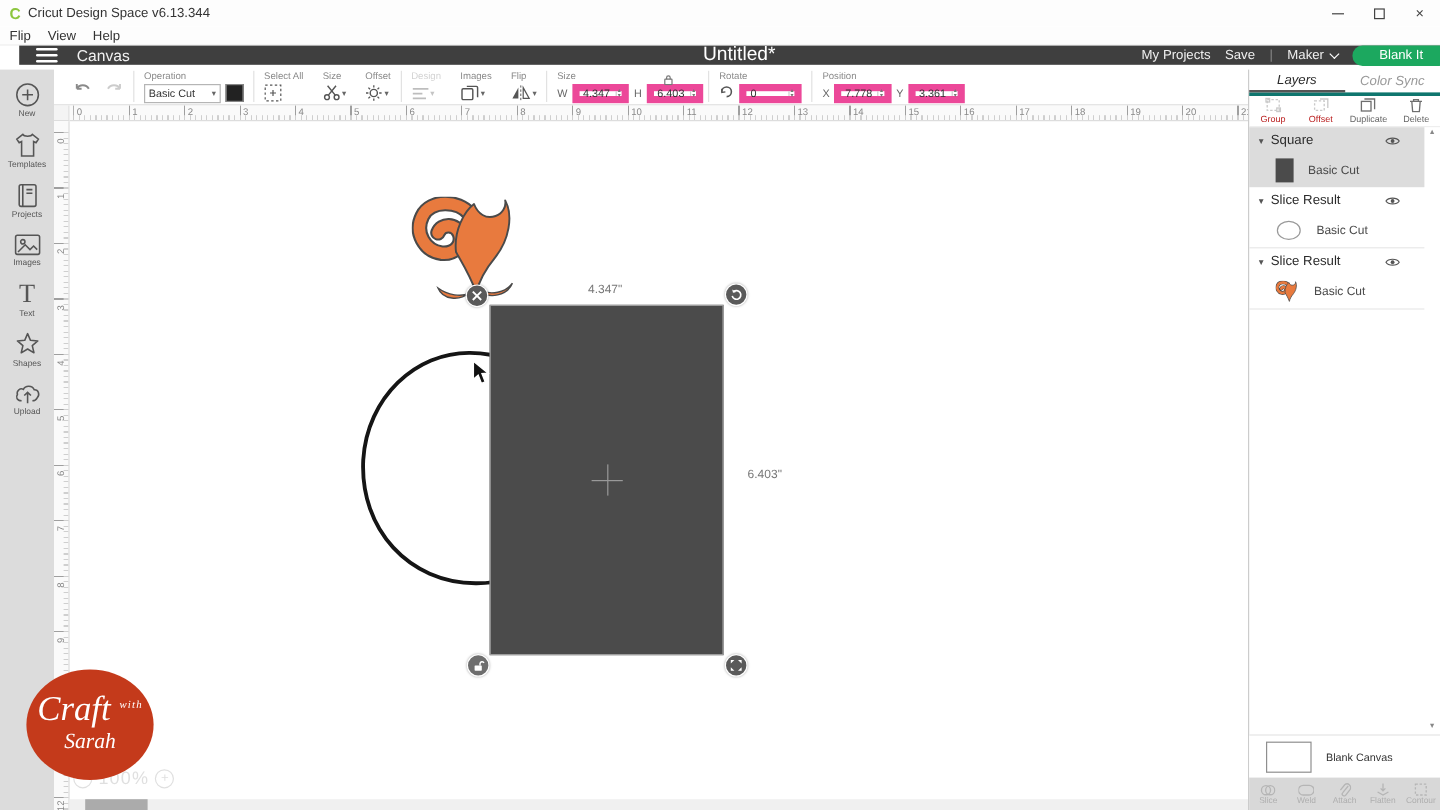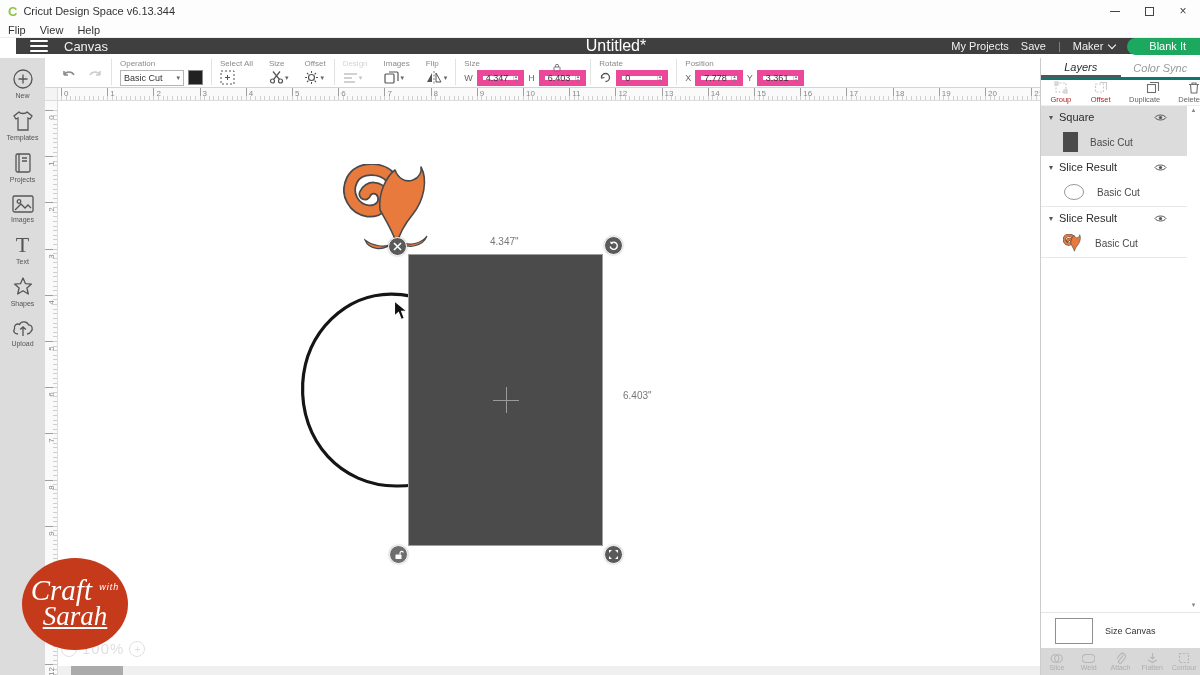--- a/index.html
+++ b/index.html
@@ -80,36 +80,36 @@
 
   .zoom-pill { position:absolute; left:16px; top:552px; display:flex; align-items:center; gap:5px; opacity:.55; }
   .zoom-pill .zbtn { width:16px; height:16px; border-radius:50%; border:1.5px solid #c6c6c6; color:#c6c6c6; font-size:11px; display:flex; align-items:center; justify-content:center; }
   .zoom-pill .zval { font-size:15px; color:#c6c6c6; letter-spacing:1px; }
 
   .hscroll { position:absolute; left:13px; right:0; bottom:0; height:9px; background:#f0f0f0; }
   .hscroll .thumb { position:absolute; left:13px; top:0; width:52px; height:9px; background:#ababab; }
 
   .watermark { position:absolute; left:22px; top:558px; width:106px; height:92px; background:#c43a1b; border-radius:50%; color:#fff; text-align:center; z-index:40; }
   .wm1 { font-family:"Liberation Serif",serif; font-style:italic; font-size:29px; line-height:30px; margin-top:14px; }
-  .wm-with { font-size:9px; letter-spacing:1px; vertical-align:10px; font-family:Liberation Sans, sans-serif; }
-  .wm2 { font-family:"Liberation Serif",serif; font-style:italic; font-size:27px; line-height:26px; margin-top:-2px;text-decoration:underline; }
+  .wm-with { font-size:9px; letter-spacing:1px; vertical-align:10px; font-family:Liberation Serif, serif; }
+  .wm2 { font-family:"Liberation Serif",serif; font-style:italic; font-size:18px; line-height:26px; margin-top:-2px; }
 
   .cursor-svg { position:absolute; left:348px; top:212px; z-index:50; }
 
   
   .rightpanel { position:absolute; left:1040px; top:58px; width:160px; height:617px; background:#fff; border-left:1px solid #ccc; }
   .rp-tabs { display:flex; height:22px; border-bottom:3px solid #0f766e;font-style:italic; }
   .rp-tab { flex:1; font-size:11px; display:flex; align-items:center; justify-content:center; color:#999; cursor:pointer; }
   .rp-tab.active { color:#2b2b2b; border-bottom:2px solid #555; }
   .rp-actions { display:flex; height:26px; align-items:center; border-bottom:1px solid #eee; }
   .rp-act { flex:1; display:flex; flex-direction:column; align-items:center; cursor:pointer; }
   .rp-act svg { stroke-width:1.1; fill:none; }
   .rp-act .alabel { font-size:7.5px; margin-top:1px; }
   .rp-act.off { color:#b91c1c; } .rp-act.off svg { stroke:#c9c9c9; }
-  .rp-act.on  { color:#666;align-items:flex-end; }   .rp-act.on svg  { stroke:#6e6e6e; }
+  .rp-act.on  { color:#666; }   .rp-act.on svg  { stroke:#6e6e6e; }
 
   .layer-group { position:relative; }
   .lg-head { display:flex; align-items:center; height:22px; padding:0 6px 0 8px; cursor:pointer; }
   .lg-tri { font-size:8px; color:#555; margin-right:6px; }
   .lg-name { font-size:11px; color:#2b2b2b; flex:1; }
   .eye { margin-right:14px; display:flex; cursor:pointer; }
   .lg-child { display:flex; align-items:center; height:28px; padding-left:22px; gap:12px; cursor:pointer; }
   .lg-child .clabel { font-size:10px; color:#4a4a4a; }
   .sel-bg { background:#dcdcdc; }
   .lg-sep { height:1px; background:#e8e8e8; margin:0 0; }
@@ -585,21 +585,21 @@
       <div class="lg-sep"></div>
     </div>
 
     <div class="rp-scroll">
       <span class="sarr" style="top:0;">▴</span>
       <span class="sarr" style="bottom:0;">▾</span>
     </div>
 
     <div class="blank-row">
       <span class="blank-swatch"></span>
-      <span class="blank-label">Size Canvas</span>
+      <span class="blank-label">Blank Canvas</span>
     </div>
 
     <div class="rp-bottom">
       <span class="rpb-item">
         <svg width="13" height="11" viewBox="0 0 13 11">
             <circle cx="5" cy="5.5" r="3.8"></circle>
             <circle cx="8.5" cy="5.5" r="3.8"></circle>
           </svg>
         <span class="blabel">Slice</span>
       </span>

